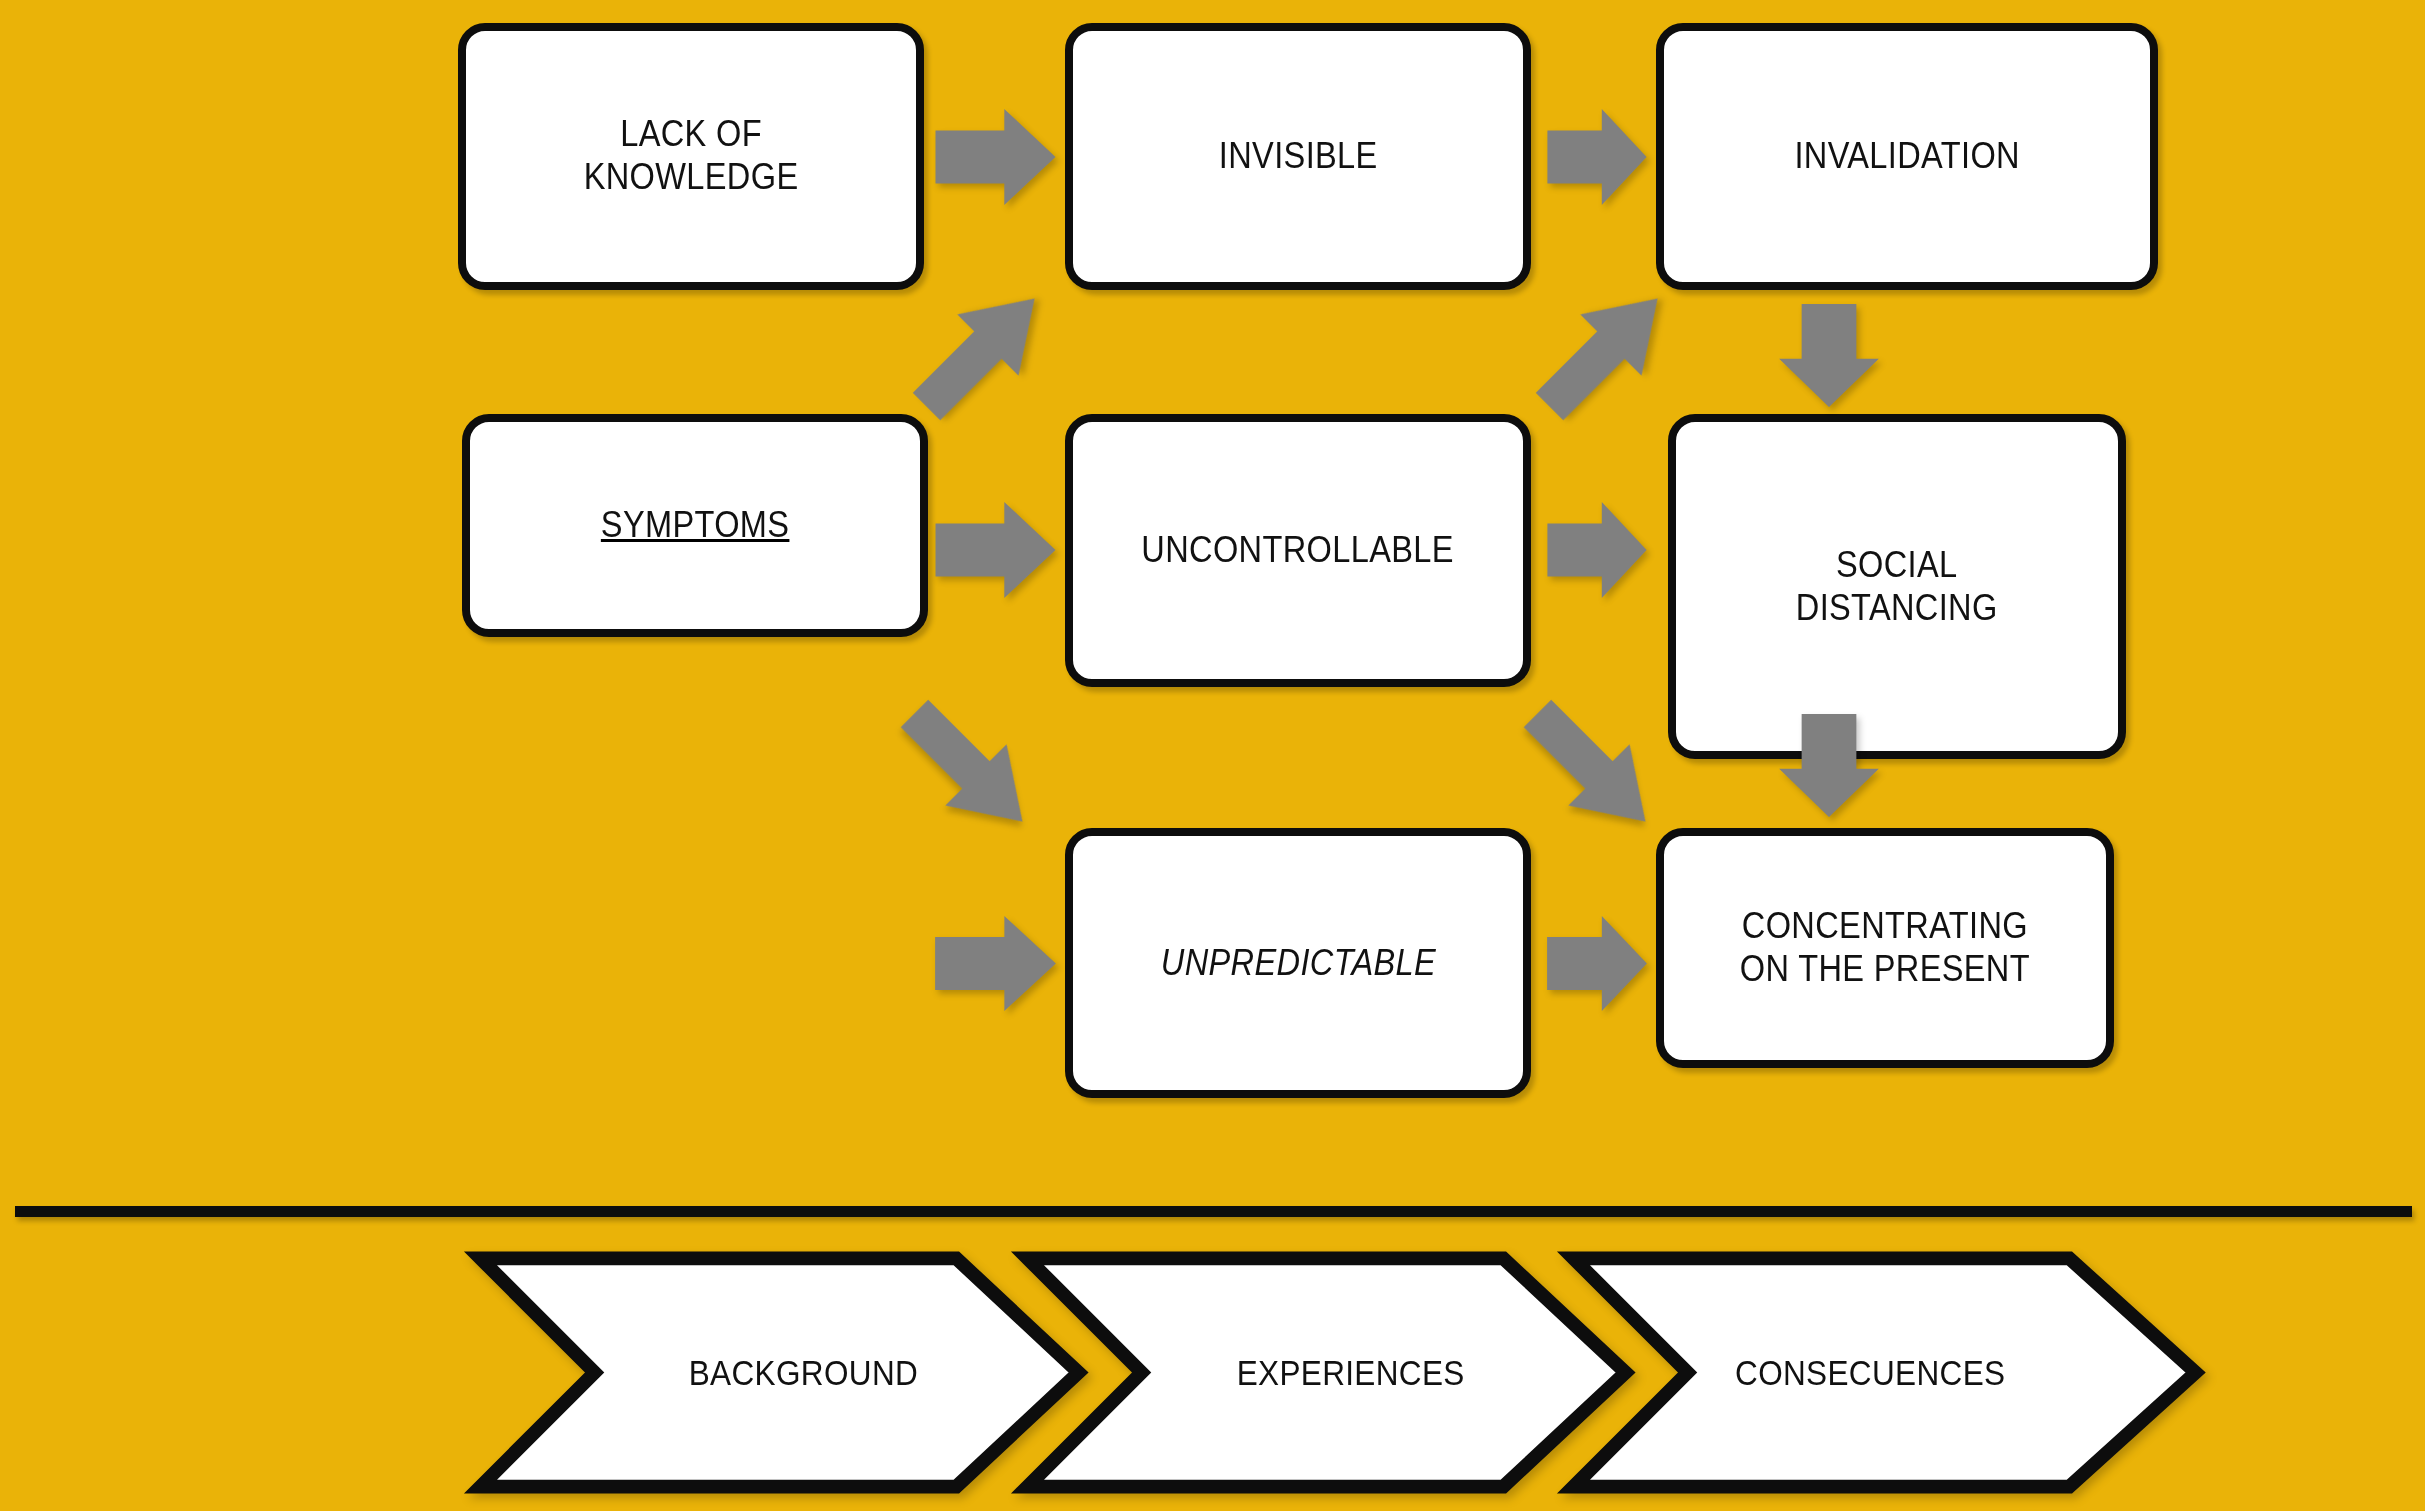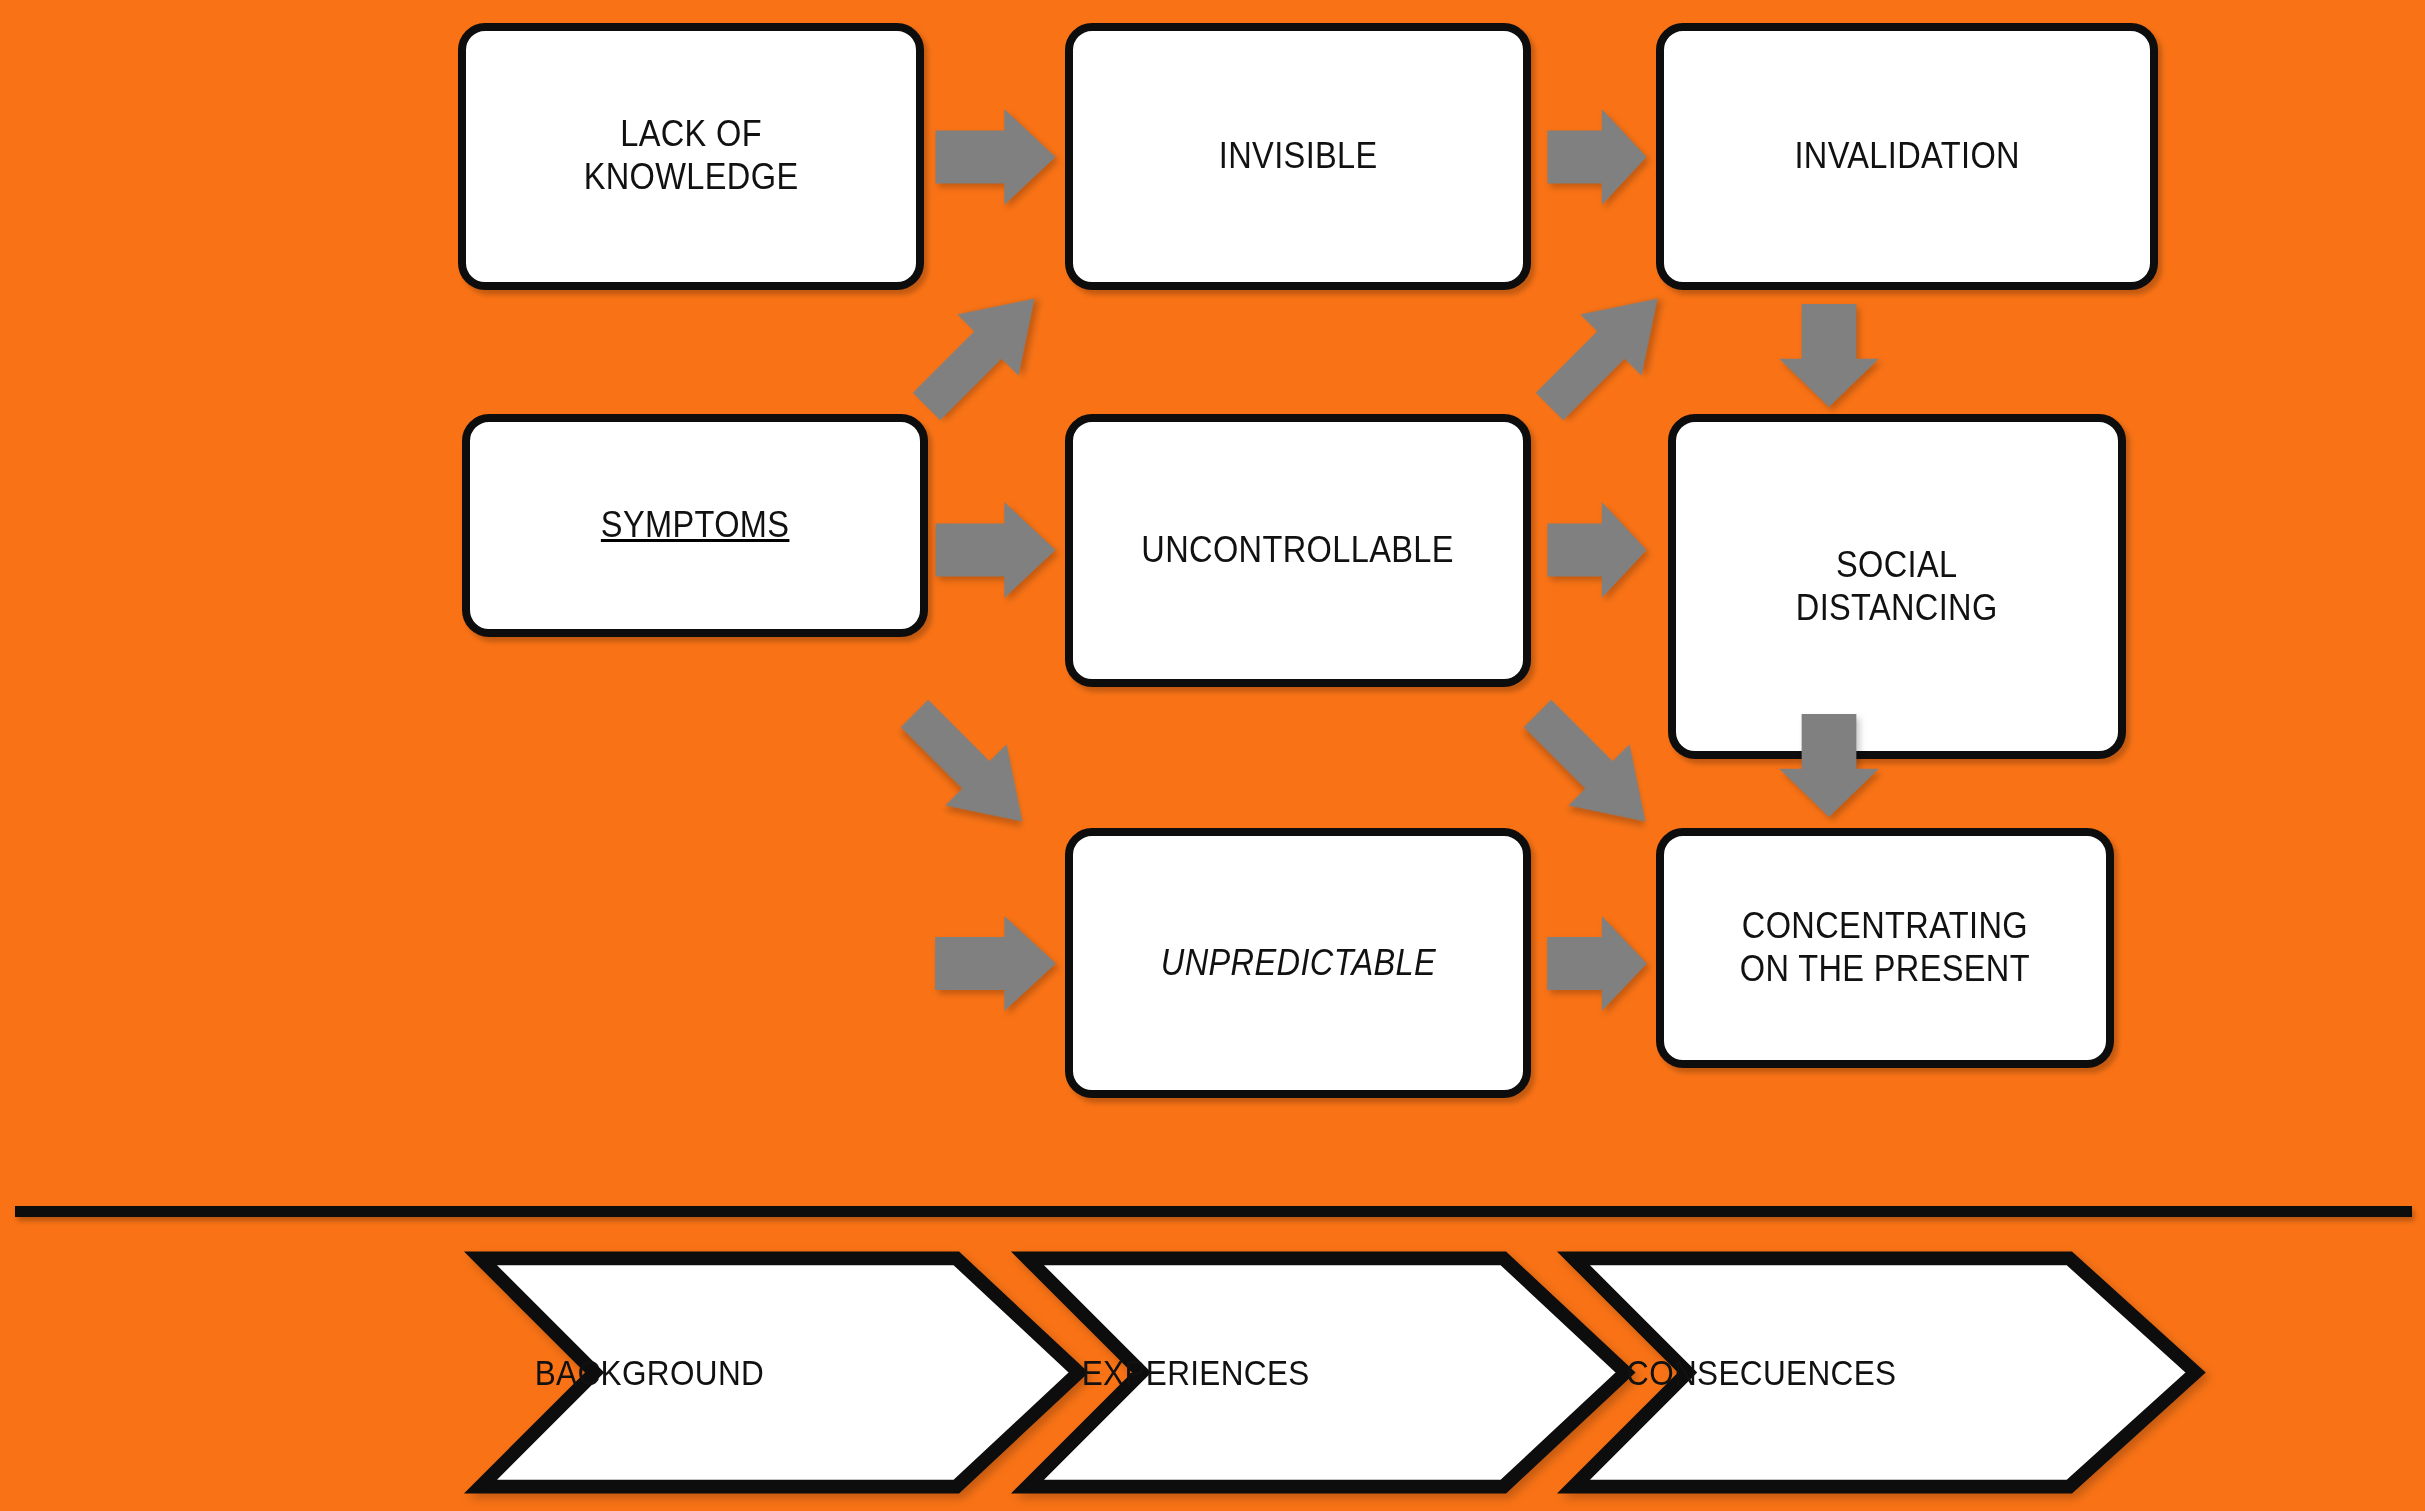--- a/index.html
+++ b/index.html
@@ -8,21 +8,21 @@
     padding: 0;
     background: #ffffff;
   }
   body {
     font-family: "Liberation Sans", sans-serif;
   }
   #canvas {
     position: relative;
     width: 2426px;
     height: 1512px;
-    background: #f97316;
+    background: #eab308;
     overflow: hidden;
   }
 
   
   .node {
     position: absolute;
     box-sizing: border-box;
     background: #ffffff;
     border: 8.8px solid #0d0d0d;
     border-radius: 27px;
@@ -63,21 +63,21 @@
     position: absolute;
     top: 0;
     height: 100%;
   }
   .chev svg { display: block; overflow: visible; }
   .chev .chev-text {
     position: absolute;
     left: 0; right: 0;
     top: 50%;
     transform: translateY(-50%);
-    text-align: left;
+    text-align: center;
     font-family: "Liberation Sans", sans-serif;
     font-size: 35px;
     letter-spacing: 0.4px;
     color: #111111;
   }
   .chev .chev-text span { display: inline-block; transform: scaleX(0.9); }
   #banner {
     position: absolute;
   }
 </style>

